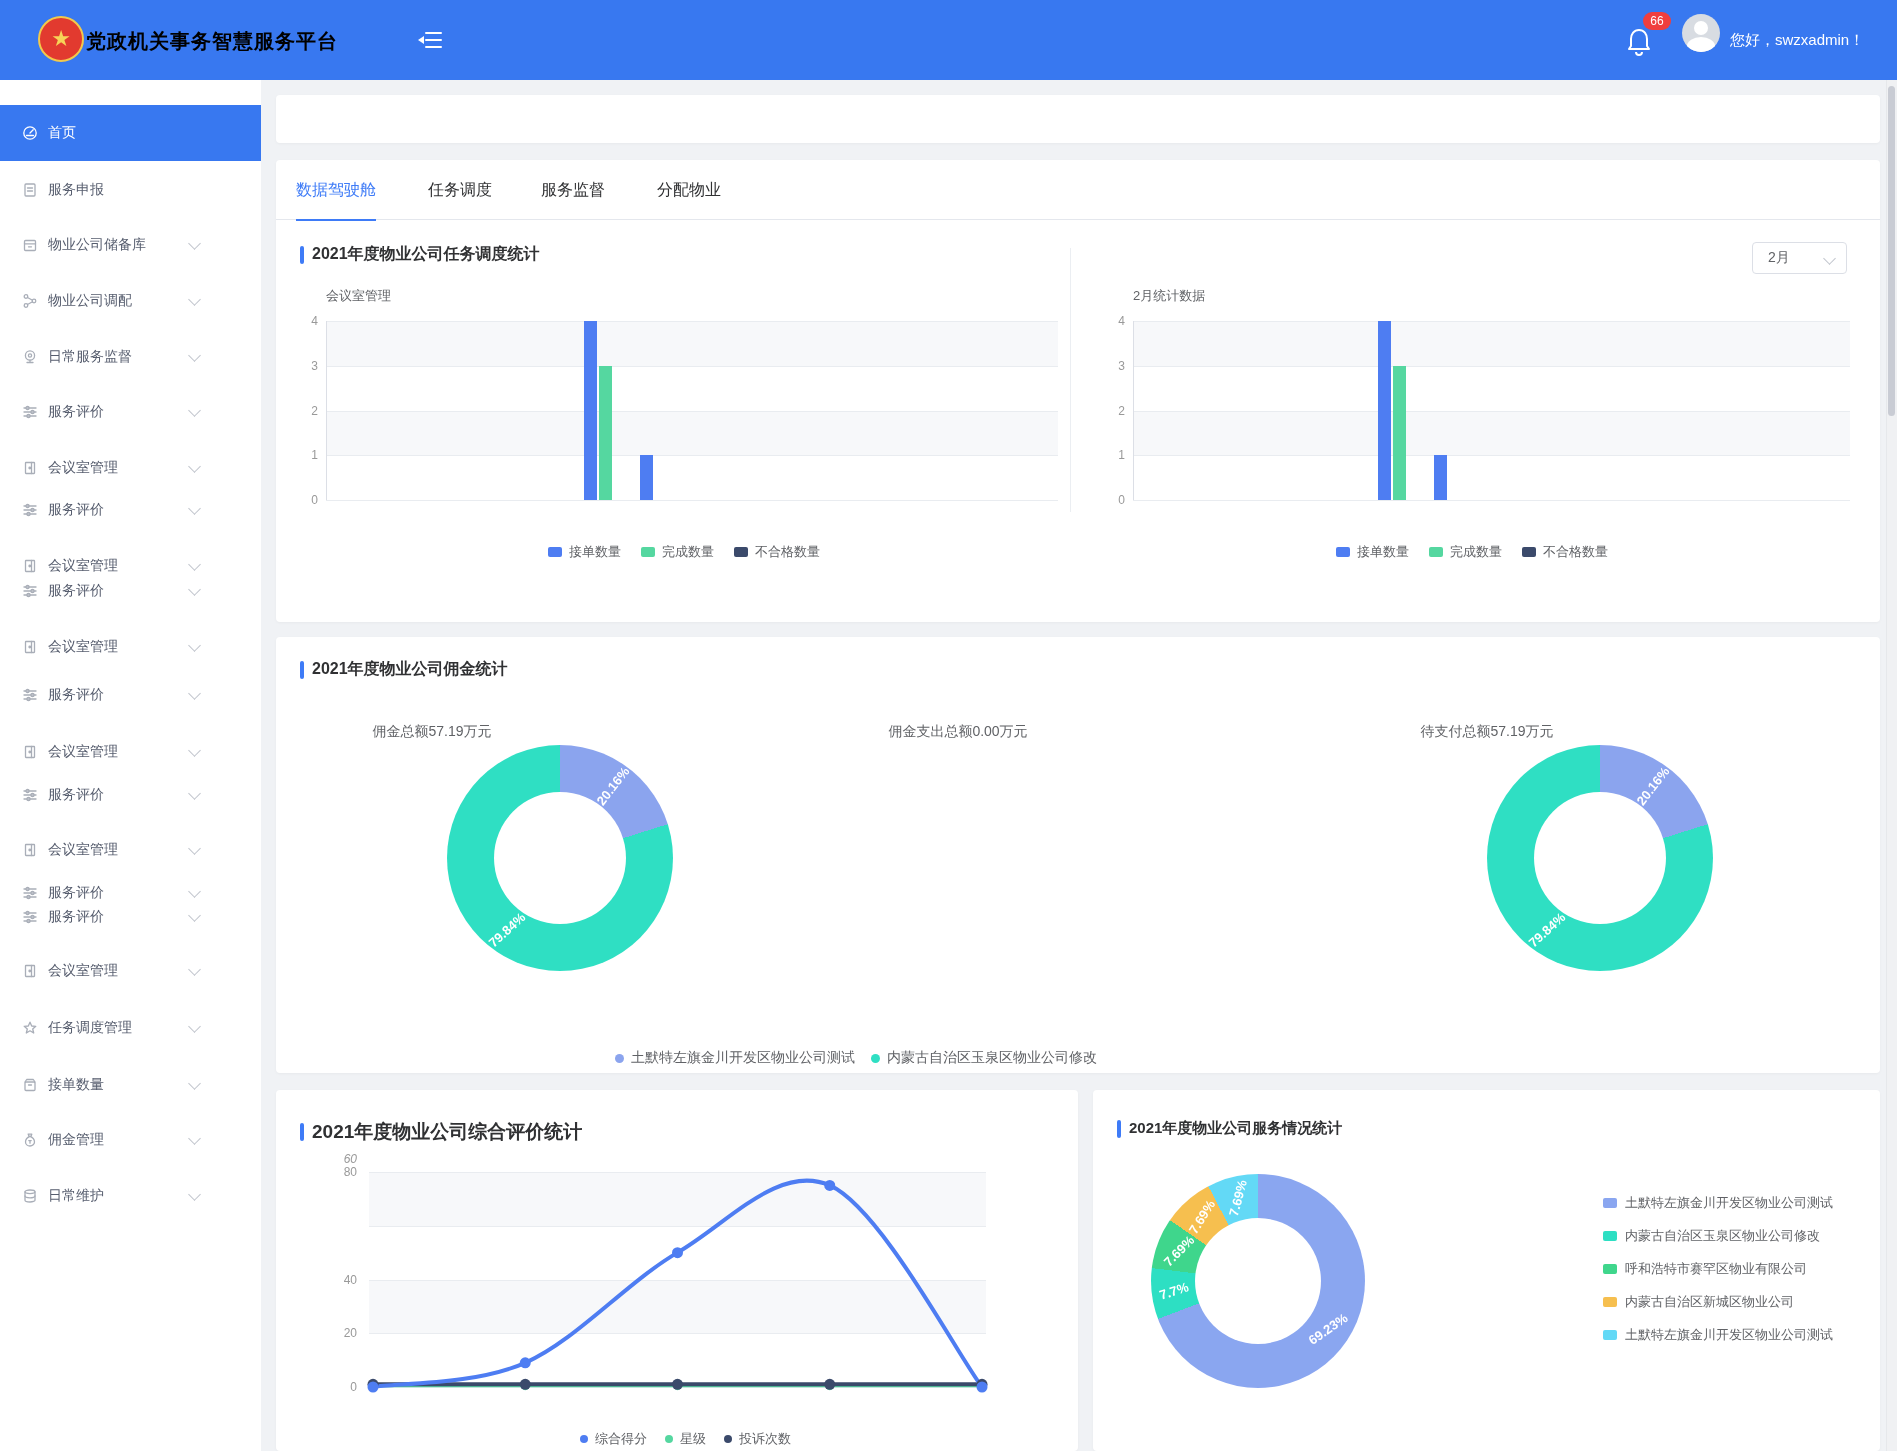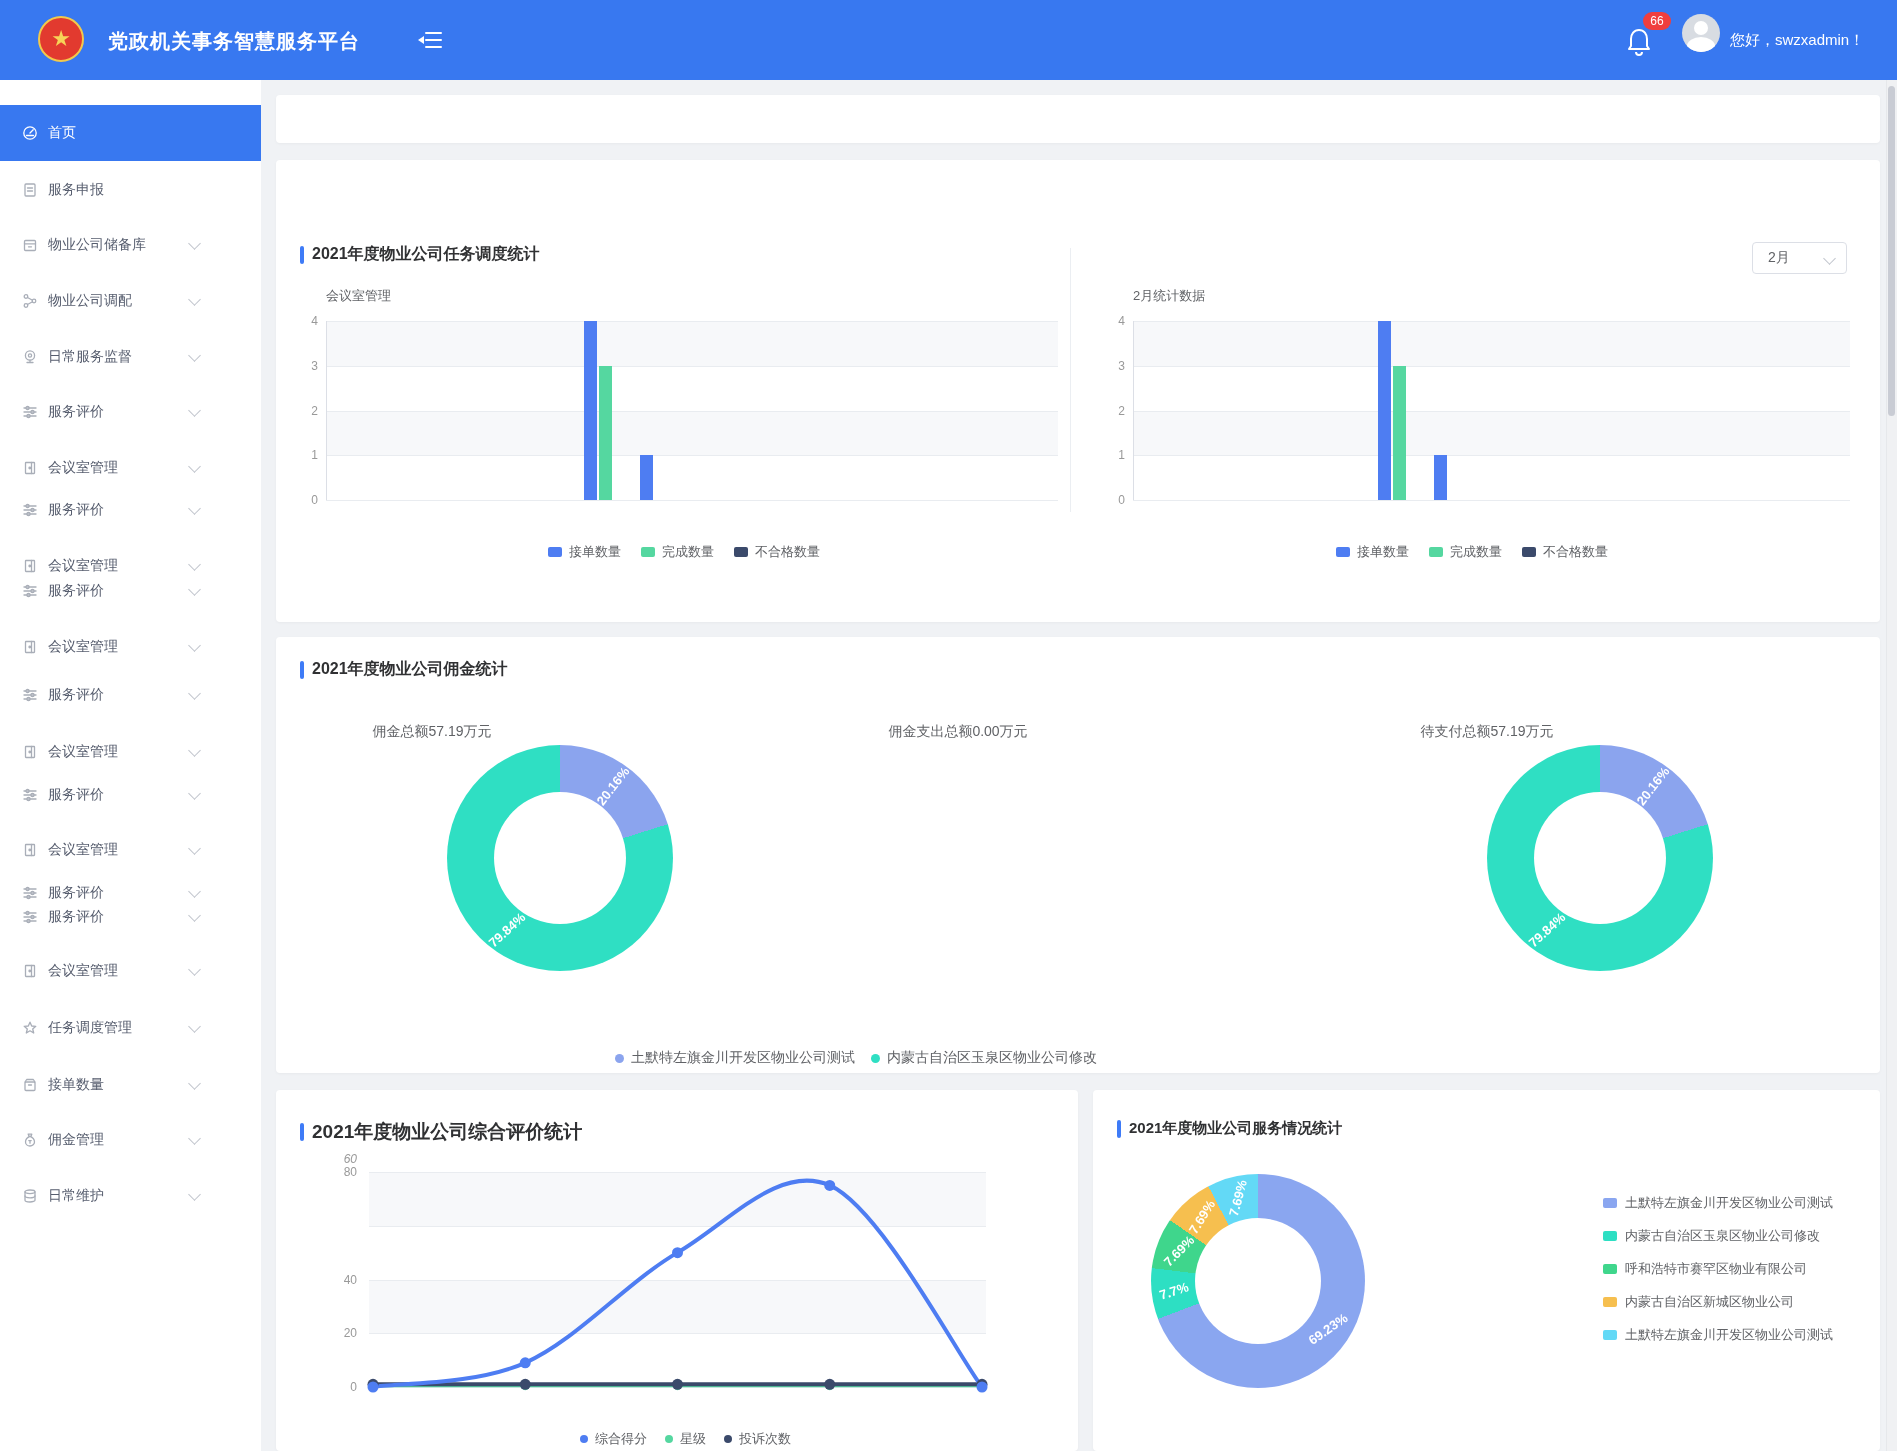--- a/index.html
+++ b/index.html
@@ -1,21 +1,21 @@
 <!DOCTYPE html>
 <html><head>
 <meta charset="utf-8">
 <style>
   html,body{margin:0;padding:0;background:#f0f2f5;font-family:"Liberation Sans","DejaVu Sans",sans-serif;}
   #stage{position:relative;width:1897px;height:1451px;overflow:hidden;background:#f0f2f5;}
   .abs{position:absolute;}
   
   #header{left:0;top:0;width:1897px;height:80px;background:#3878f0;z-index:30;}
   #emblem{left:38px;top:16px;width:46px;height:46px;border-radius:50%;background:#e23a2f;border:2px solid #f2c94c;box-sizing:border-box;display:flex;align-items:center;justify-content:center;color:#f7d358;font-size:22px;}
-  #app-title{left:108px;top:28px;color:#ffffff;font-size:20px;font-weight:bold;letter-spacing:1px;}
+  #app-title{left:86px;top:28px;color:#000000;font-size:20px;font-weight:bold;letter-spacing:1px;}
   #collapse-icon{left:418px;top:31px;}
   #bell{left:1626px;top:26px;}
   #badge{left:1643px;top:12px;min-width:28px;height:18px;background:#f03e3e;border-radius:9px;color:#fff;font-size:12px;line-height:18px;text-align:center;padding:0 4px;box-sizing:border-box;}
   #avatar{left:1682px;top:14px;width:38px;height:38px;border-radius:50%;background:#d8dce2;overflow:hidden;}
   #avatar .head{position:absolute;left:12px;top:7px;width:14px;height:14px;border-radius:50%;background:#fff;}
   #avatar .body{position:absolute;left:5px;top:23px;width:28px;height:18px;border-radius:50% 50% 0 0;background:#fff;}
   #greeting{left:1730px;top:31px;color:#fff;font-size:15px;}
   
   #sidebar{left:0;top:80px;width:261px;height:1371px;background:#fff;z-index:20;}
   .side-item{position:absolute;left:0;width:261px;height:40px;display:flex;align-items:center;cursor:pointer;color:#565d6e;font-size:14px;}
@@ -320,20 +320,26 @@
     </div>
 
   <div id="crumb-bar" class="card">
     <div id="crumb-pill" class="abs">
       <span class="dot"></span>
       <span>首页</span>
     </div>
   </div>
 
   <div id="card1" class="card"></div>
+  <div id="tabbar" class="abs">
+      <div class="tab active" style="left: 20px;">数据驾驶舱</div>
+      <div class="tab" style="left: 152px;">任务调度</div>
+      <div class="tab" style="left: 265px;">服务监督</div>
+      <div class="tab" style="left: 381px;">分配物业</div>
+    </div>
   <div class="sec-title" style="left:300px;top:244px;align-items:center;">
     <span class="bar"></span>
     <span class="txt">2021年度物业公司任务调度统计</span>
   </div>
   <div id="month-select" class="abs">
     <span class="val">2月</span>
     <span class="sel-arrow"></span>
   </div>
   <div class="divider-v" style="left:1070px;top:248px;height:264px;"></div>
   <div id="barchart1"></div>

